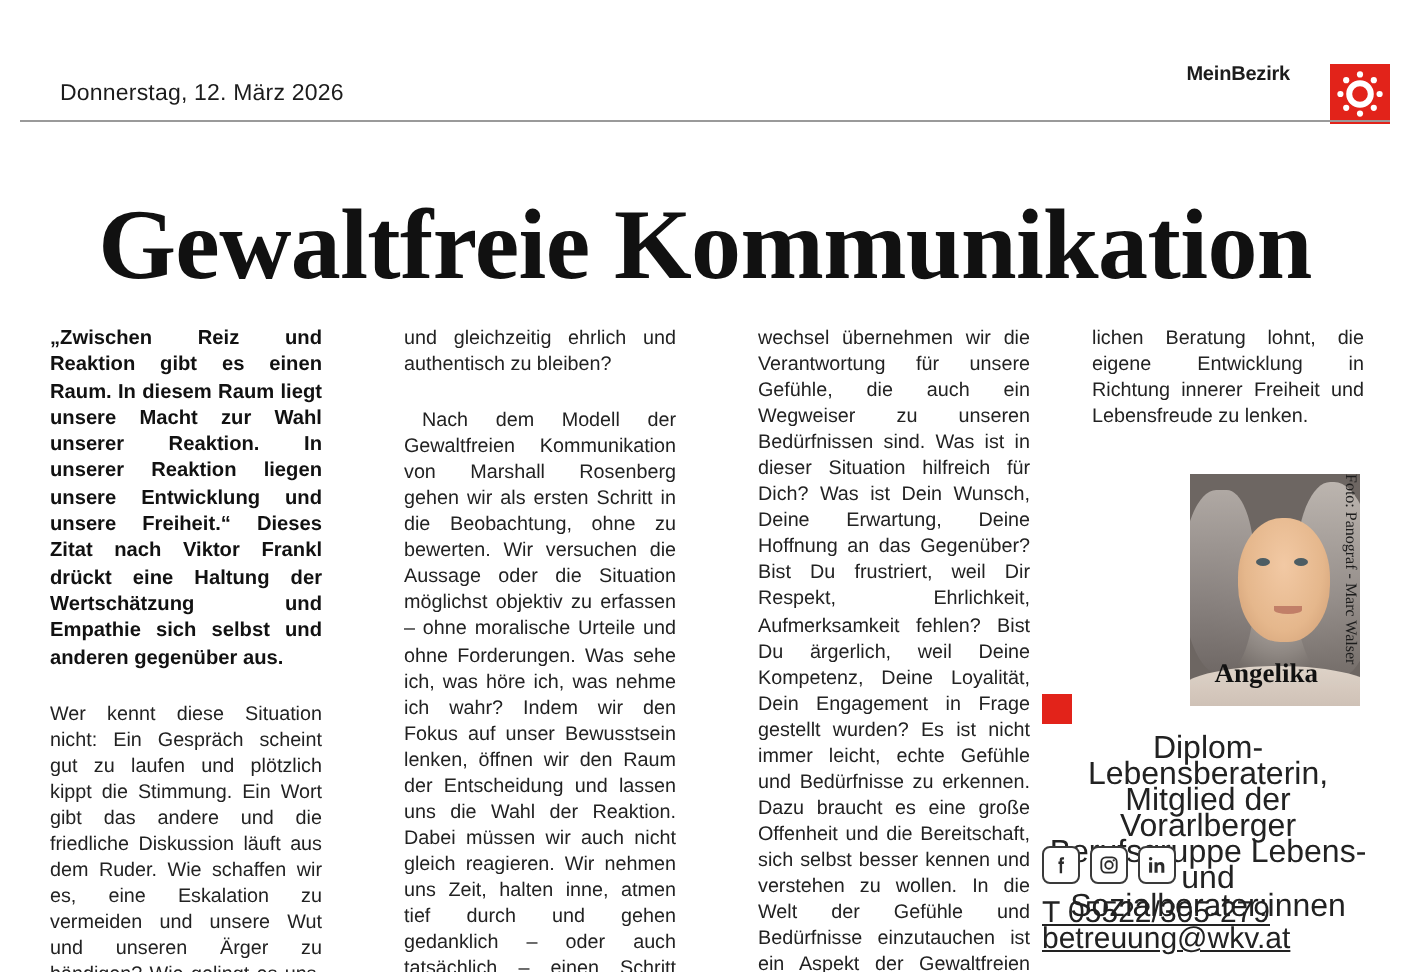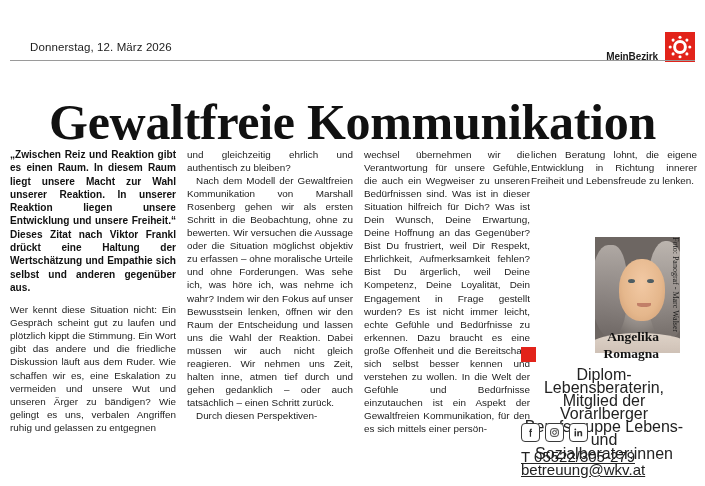--- a/index.html
+++ b/index.html
@@ -39,22 +39,22 @@
     font-family: "Liberation Sans", sans-serif;
     font-size: 11.5px;
     font-weight: 400;
     letter-spacing: 0.1px;
     color: #1c1c1c;
     white-space: nowrap;
     padding-left: 20px;
   }
   .masthead-brand {
     display: flex;
-    align-items: flex-end;
-    gap: 7px;
+    align-items: flex-start;
+    gap: 20px;
   }
   .brand-word {
     font-family: "Liberation Sans", sans-serif;
     font-size: 10px;
     font-weight: 700;
     letter-spacing: -0.1px;
     color: #1c1c1c;
     white-space: nowrap;
   }
   .brand-mark {
@@ -119,21 +119,21 @@
   .col-2 { left: 177px; }
   .col-3 { left: 354px; }
   .col-4 { left: 521px; width: 166px; }
 
   .body-text {
     font-family: "Liberation Sans", sans-serif;
     font-size: 9.9px;
     line-height: 13.05px;
     text-align: justify;
     color: #222;
-    margin: 0;
+    margin: 15px;
     hyphens: none;
     word-spacing: 0px;
   }
   .body-text.lead {
     font-weight: 700;
     font-size: 10.1px;
     line-height: 13.3px;
     color: #111;
   }
   .body-text + .body-text { margin-top: 0; }
@@ -374,21 +374,20 @@
         <div class="shoulder"></div>
       </div>
     </div>
 
     <div class="photo-credit">Foto: Panograf - Marc Walser</div>
 
     <div class="name-block">
       <div class="name-sq" style="background: rgb(226, 35, 26);"></div>
       <div class="name-text">
         <div>Angelika</div>
-        <div>Romagna</div>
       </div>
     </div>
 
     <div class="author-bio">Diplom-Lebensberaterin, Mitglied der Vorarlberger Berufsgruppe Lebens- und Sozialberater:innen</div>
 
     <div class="social-row">
       <a class="social-btn">
         <svg width="11" height="11" viewBox="0 0 24 24" aria-hidden="true">
           <path fill="#2b2b2b" d="M15.3 8.2h-2.1V6.9c0-.6.4-.8.7-.8h1.4V3.6h-2c-2.2 0-2.7 1.6-2.7 2.7v1.9H9.2v2.6h1.4V21h2.6v-10.2h1.8l.3-2.6z"></path>
         </svg>

